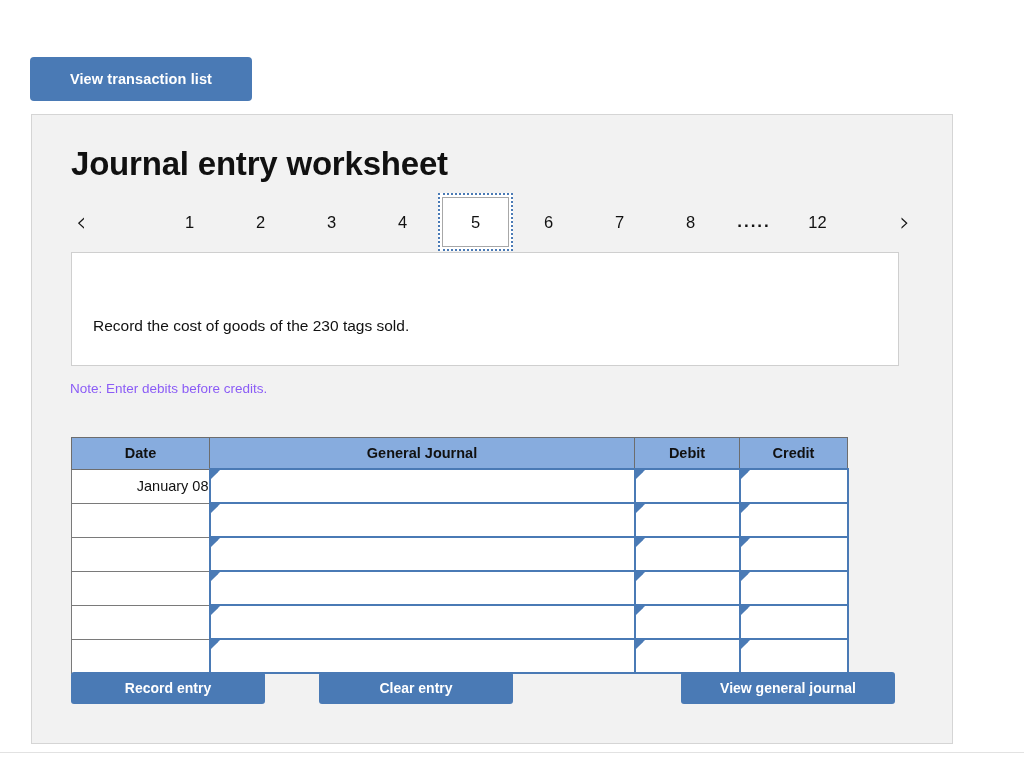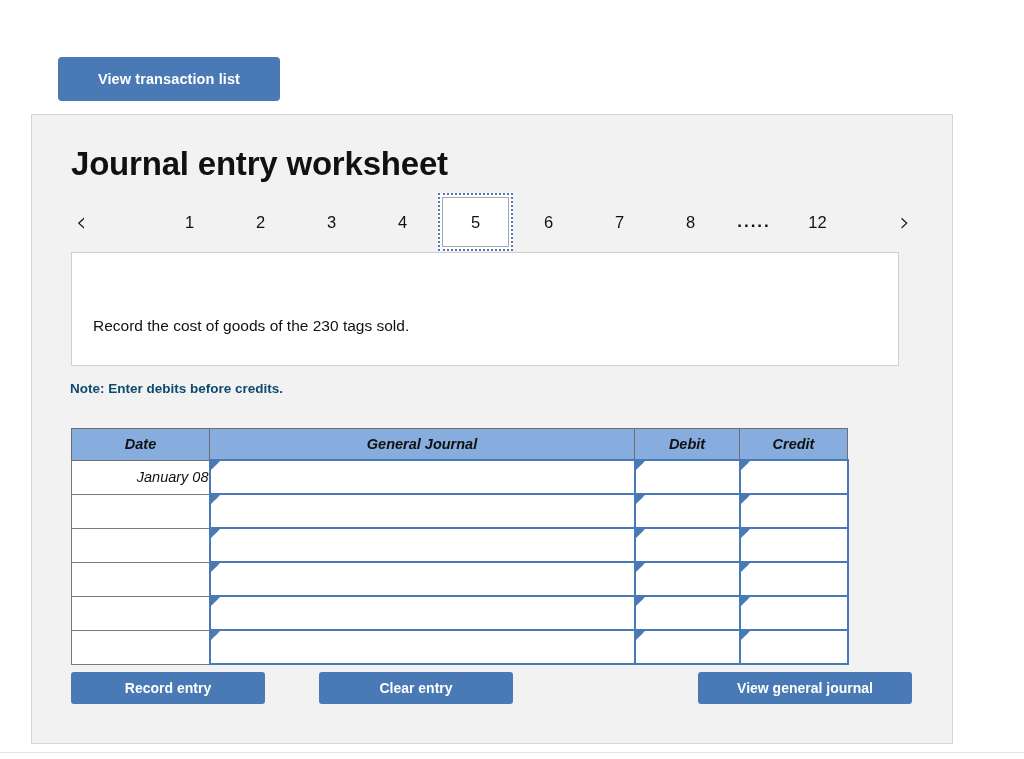--- a/index.html
+++ b/index.html
@@ -25,21 +25,20 @@
     height: 44px;
     background: #4a7ab5;
     border: none;
     border-radius: 4px;
     color: #ffffff;
     font-family: "Liberation Sans", sans-serif;
     font-size: 14.5px;
     font-weight: bold;
     cursor: pointer;
     letter-spacing: .1px;
-    margin-left: 28px;
   }
 
   
   .panel {
     position: absolute;
     left: 31px;
     top: 114px;
     width: 922px;
     height: 630px;
     background: #f2f2f2;
@@ -140,33 +139,31 @@
     font-size: 15.5px;
     color: #111111;
     margin-top: 44px;
   }
 
   .note {
     position: absolute;
     left: 38px;
     top: 266px;
     font-size: 13.5px;
-    color: #0c4a6e;
-    font-weight: bold;
+    color: #8b5cf6;
   }
 
   
   .jtable {
     position: absolute;
     left: 39px;
-    top: 313px;
+    top: 322px;
     width: 776px;
     border-collapse: collapse;
     table-layout: fixed;
-    font-style: italic;
   }
   .jtable th {
     background: #87acde;
     border: 1px solid #6d6d6d;
     height: 30px;
     font-size: 14.5px;
     font-weight: bold;
     color: #111111;
     padding: 0;
   }
@@ -216,21 +213,21 @@
     border: none;
     border-radius: 3px;
     color: #ffffff;
     font-family: "Liberation Sans", sans-serif;
     font-size: 14px;
     font-weight: bold;
     cursor: pointer;
   }
   .btn-record  { left: 39px;  top: 557px; width: 194px; }
   .btn-clear   { left: 287px; top: 557px; width: 194px; text-align: center; }
-  .btn-viewgj  { left: 666px; top: 557px; width: 214px; }
+  .btn-viewgj  { left: 649px; top: 557px; width: 214px; }
 
   .bottom-divider {
     position: absolute;
     left: 0;
     top: 752px;
     width: 1024px;
     height: 1px;
     background: #e2e2e2;
   }
 </style>

